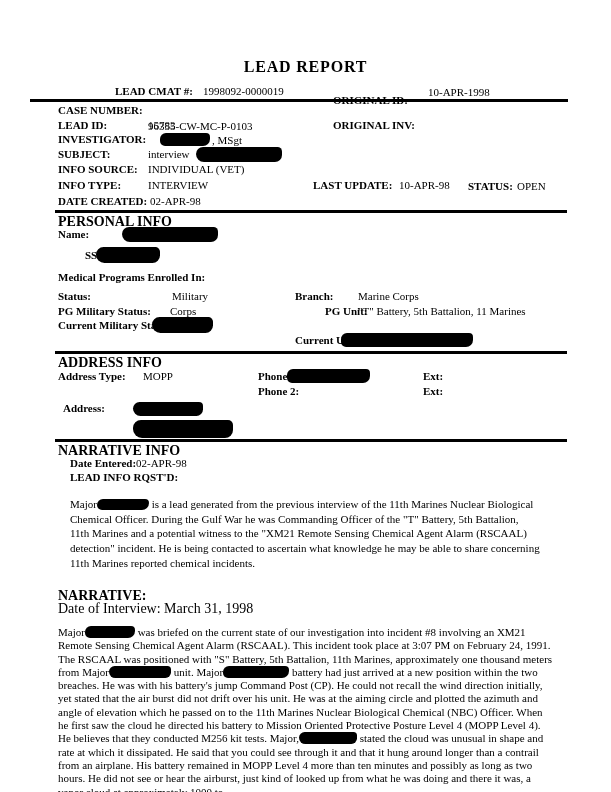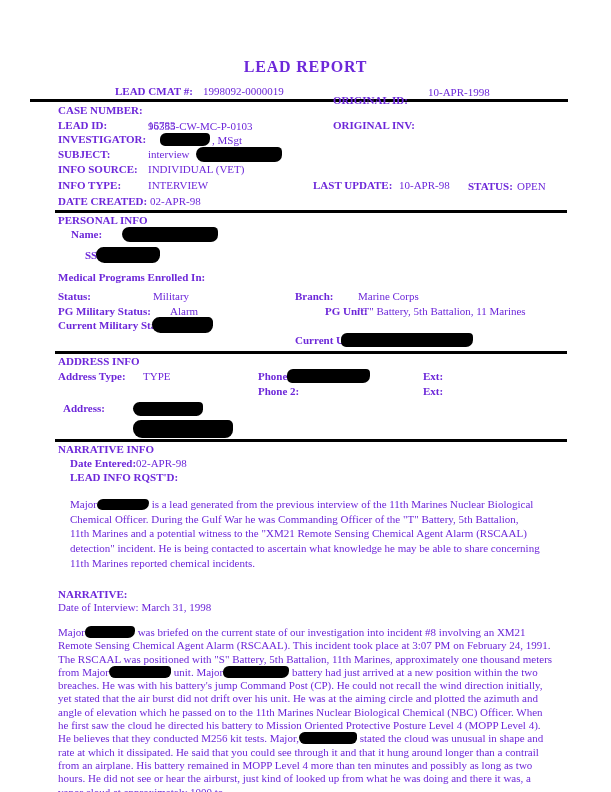--- a/index.html
+++ b/index.html
@@ -1,22 +1,22 @@
 <!DOCTYPE html>
 <html><head>
 <meta charset="utf-8">
 <style>
   html,body{margin:0;padding:0;}
   body{background:#ffffff;}
   .page{position:relative;width:611px;height:792px;background:#ffffff;
-        font-family:"Liberation Serif",serif;color:#6d28d9;overflow:hidden;text-decoration:underline;}
+        font-family:"Liberation Serif",serif;color:#000000;overflow:hidden;text-decoration:underline;}
   .abs{position:absolute;white-space:nowrap;}
   .b{font-weight:bold;}
   .t16{font-size:16px;letter-spacing:.8px;}
-  .t11{font-size:11px;}
+  .t11{font-size:14px;}
   .t10{font-size:11px;}
   .hr{position:absolute;background:#000;}
   .redact{position:absolute;background:#000;}
   .ri{display:inline-block;background:#000;vertical-align:-2px;}
   .r1{border-radius:6px 4px 7px 5px;}
   .r2{border-radius:8px 5px 8px 9px;}
   .para{position:absolute;white-space:normal;font-size:11px;text-align:left;}
   .lead-para{width:470px;line-height:14.7px;}
   .main-para{width:497px;line-height:13.3px;}
   .title-wrap{position:absolute;left:0;top:0;width:611px;text-align:center;}
@@ -63,53 +63,53 @@
 
     <span class="abs b t10" style="left:58px;top:195px;">DATE CREATED:</span>
     <span class="abs t10" style="left:150px;top:195px;">02-APR-98</span>
   </div>
 
   <div class="hr" style="left:55px;top:210px;width:512px;height:3px;"></div>
 
   <div>
     <span class="abs b t11" style="left:58px;top:214px;">PERSONAL INFO</span>
 
-    <span class="abs b t10" style="left:58px;top:228px;margin-left:13px;">Name:</span>
+    <span class="abs b t10" style="left:58px;top:228px;">Name:</span>
     <span class="abs t10" style="left:100px;top:226px;margin-left:37px;">O-4</span>
     <div class="redact r2" style="left:122px;top:227px;width:96px;height:15px;"></div>
 
     <span class="abs b t10" style="left:62px;top:249px;margin-left:23px;">SSN:</span>
     <div class="redact r2" style="left:96px;top:247px;width:64px;height:16px;"></div>
 
     <span class="abs b t10" style="left:58px;top:271px;">Medical Programs Enrolled In:</span>
 
     <span class="abs b t10" style="left:58px;top:290px;">Status:</span>
-    <span class="abs t10" style="left:153px;top:290px;">Military</span>
+    <span class="abs t10" style="left:172px;top:290px;">Military</span>
     <span class="abs b t10" style="left:295px;top:290px;">Branch:</span>
     <span class="abs t10" style="left:358px;top:290px;">Marine Corps</span>
 
     <span class="abs b t10" style="left:58px;top:305px;">PG Military Status:</span>
-    <span class="abs t10" style="left:170px;top:305px;">Alarm</span>
+    <span class="abs t10" style="left:170px;top:305px;">Corps</span>
     <span class="abs b t10" style="left:295px;top:305px;margin-left:30px;">PG Unit:</span>
     <span class="abs t10" style="left:358px;top:305px;">"T" Battery, 5th Battalion, 11 Marines</span>
 
     <span class="abs b t10" style="left:58px;top:319px;">Current Military Status:</span>
     <div class="redact r2" style="left:152px;top:317px;width:61px;height:16px;"></div>
 
     <span class="abs b t10" style="left:295px;top:334px;">Current Unit:</span>
     <div class="redact r1" style="left:341px;top:333px;width:132px;height:14px;"></div>
   </div>
 
   <div class="hr" style="left:55px;top:351px;width:512px;height:3px;"></div>
 
   <div>
     <span class="abs b t11" style="left:58px;top:355px;">ADDRESS INFO</span>
 
     <span class="abs b t10" style="left:58px;top:370px;">Address Type:</span>
-    <span class="abs t10" style="left:143px;top:370px;">TYPE</span>
+    <span class="abs t10" style="left:143px;top:370px;">MOPP</span>
     <span class="abs b t10" style="left:258px;top:370px;">Phone 1:</span>
     <div class="redact r1" style="left:287px;top:369px;width:83px;height:14px;"></div>
     <span class="abs b t10" style="left:423px;top:370px;">Ext:</span>
 
     <span class="abs b t10" style="left:258px;top:385px;">Phone 2:</span>
     <span class="abs b t10" style="left:423px;top:385px;">Ext:</span>
 
     <span class="abs b t10" style="left:63px;top:402px;">Address:</span>
     <div class="redact r2" style="left:133px;top:402px;width:70px;height:14px;"></div>
     <div class="redact r2" style="left:133px;top:420px;width:100px;height:18px;"></div>

